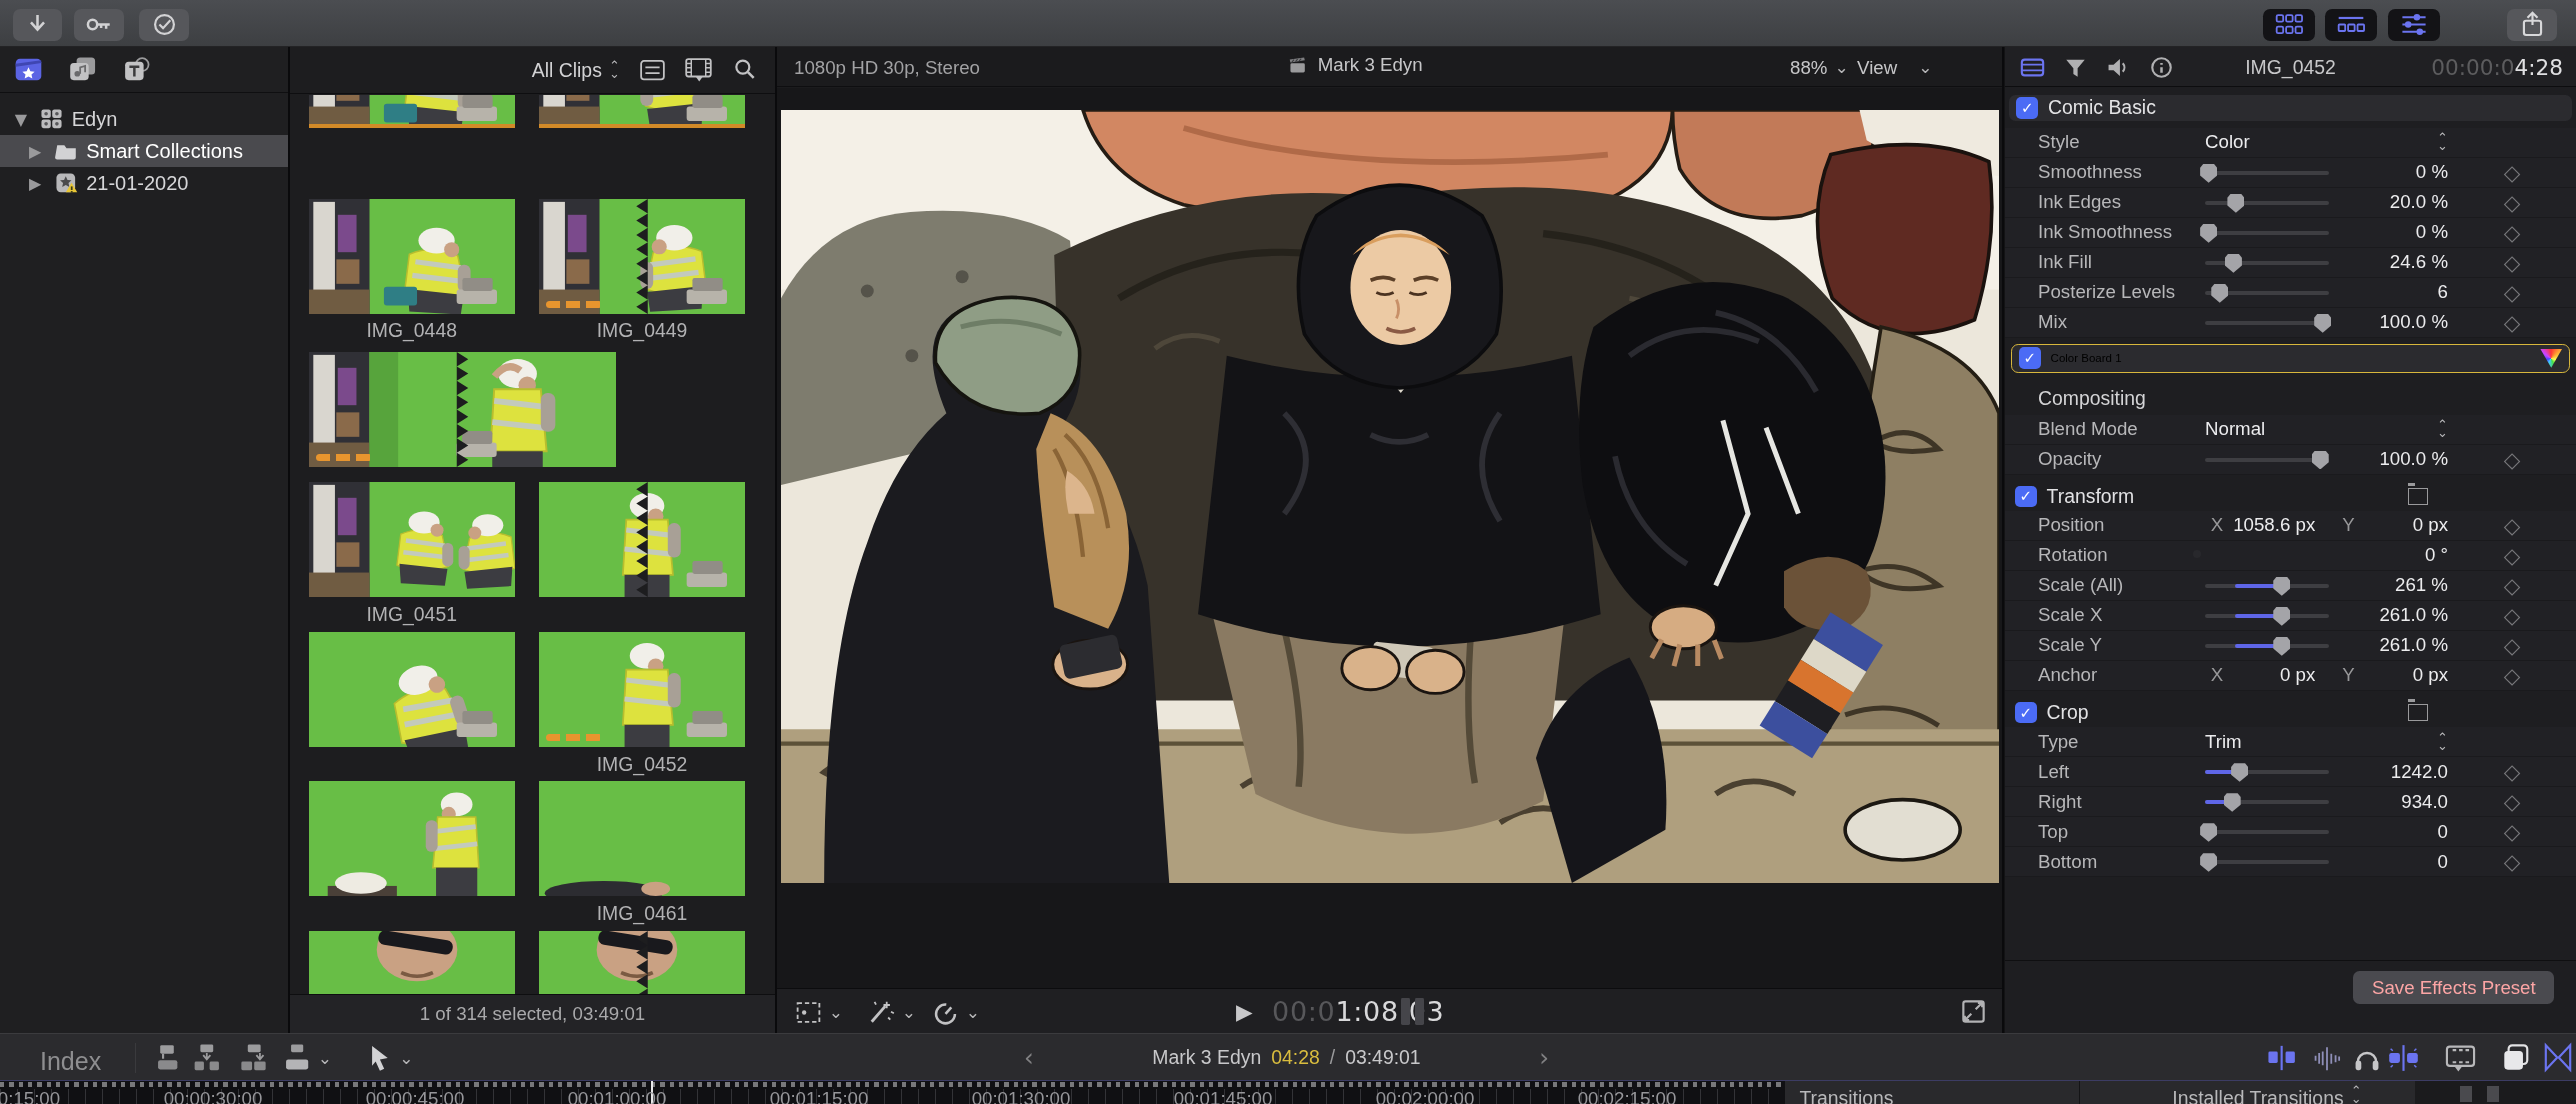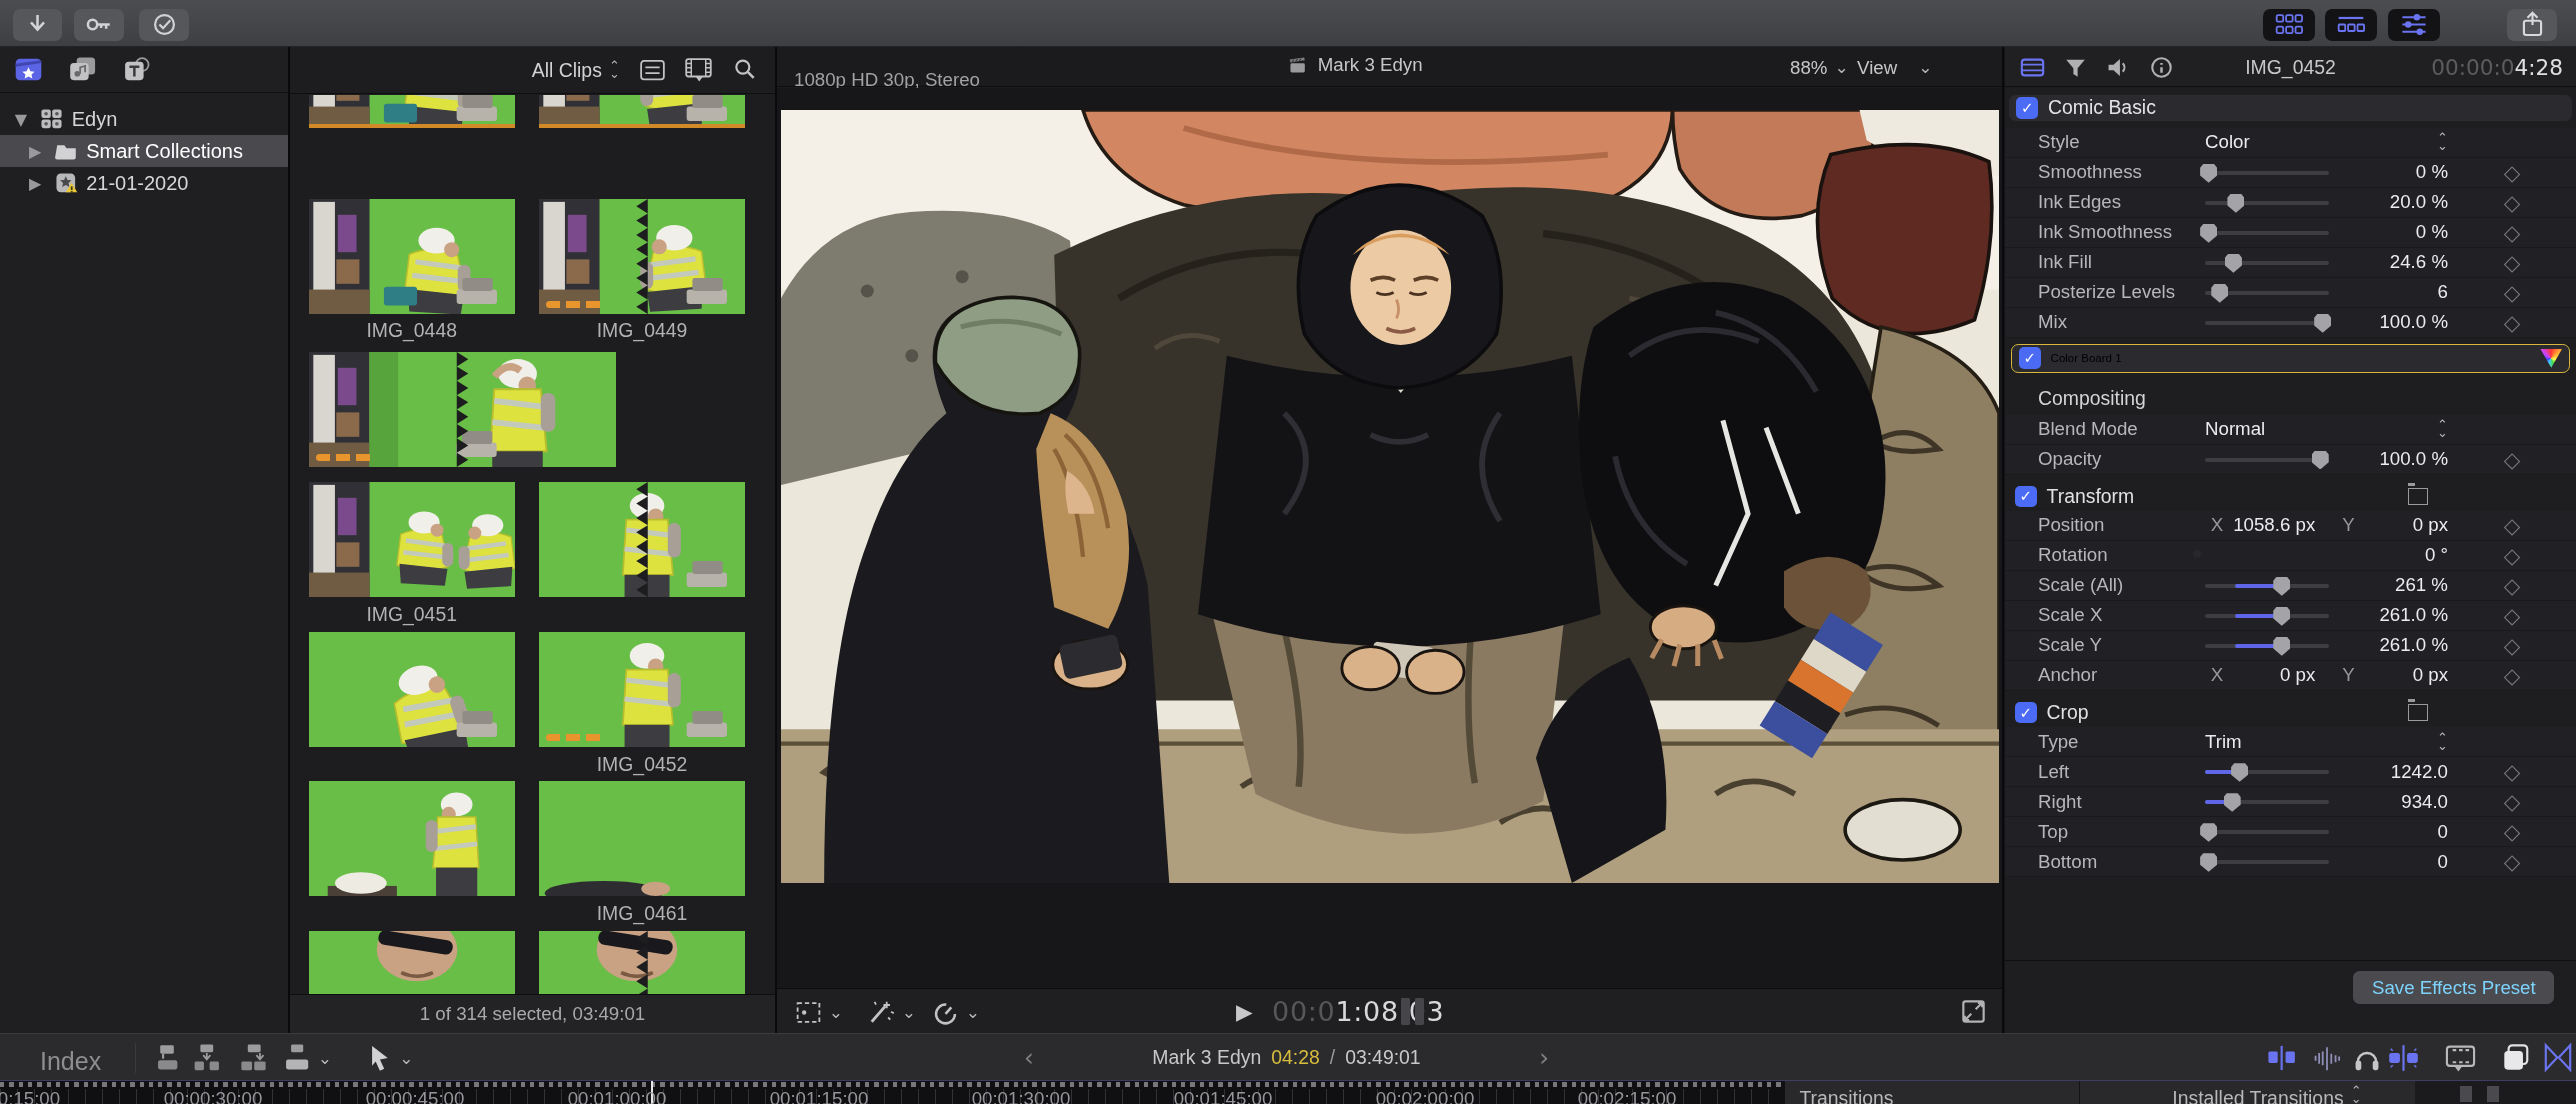--- a/index.html
+++ b/index.html
@@ -61,21 +61,21 @@
 .shead .nm{color:#e2e2e4;font-size:19.4px}
 .scictl{position:absolute;left:403px;top:5.8px;width:20px;height:17px;border:1.4px solid #9a9a9c}
 .scictl:before{content:"";position:absolute;left:-1.4px;top:-5.7px;width:7.2px;height:2.9px;background:#9a9a9c}
 .cbrow{display:flex;align-items:center;height:29px;background:#2b2b2f;border:1.4px solid #d8b73c;border-radius:7.2px;margin:5.8px 5.8px 0 5.8px;padding:0 7.2px;gap:10px}
 .cwheel{margin-left:auto;width:21.6px;height:18.7px;background:conic-gradient(#f33,#fa3,#ff5,#4d4,#4cf,#44f,#c4f,#f33);clip-path:polygon(0 0,100% 0,50% 100%)}
 .axis{color:#98989a;font-size:18.7px;flex:none;margin-left:5.8px}
 .axv{width:92px;text-align:right;color:#ececee;font-size:18.7px;flex:none;white-space:nowrap}
 .dial{position:relative;width:26px;height:26px;border-radius:50%;background:#9a9a9e;margin-left:auto}
 .dial:after{content:"";position:absolute;right:3.6px;top:9.3px;width:8px;height:8px;border-radius:50%;background:#28282c}
 #ifooter{position:absolute;left:0;right:0;bottom:0;height:73px;border-top:1.4px solid #0f0f11;background:#1e1e21}
-#savebtn{position:absolute;right:21.6px;top:10px;height:33px;padding:0 18.7px;background:#4a4a4f;border-radius:6.5px;color:#7dd3fc;font-size:18.7px;display:flex;align-items:center}
+#savebtn{position:absolute;right:21.6px;top:10px;height:33px;padding:0 18.7px;background:#4a4a4f;border-radius:6.5px;color:#fca5a5;font-size:18.7px;display:flex;align-items:center}
 
 #tlbar{position:absolute;left:0;bottom:24px;width:2576px;height:47px;background:#2b2b2e;border-top:1.4px solid #3b3b3e}
 #tlbar .txt{color:#8e8e90;font-size:25px}
 .tldiv{position:absolute;top:8.6px;width:1.4px;height:30px;background:#3a3a3d}
 #tlcenter{position:absolute;left:1024px;top:0;width:525px;height:47px;display:flex;align-items:center;color:#c8c8ca;font-size:19.4px}
 #tlcenter .mid{flex:1;display:flex;justify-content:center;align-items:center;gap:10px}
 .chev{color:#808082;font-size:24.4px;font-family:"DejaVu Sans",sans-serif}
 .yel{color:#d8bc3e}
 
 #bstrip{position:absolute;left:0;bottom:0;width:2576px;height:24px;background:#101013;border-top:1.4px solid #3c3c64;overflow:hidden}
@@ -495,21 +495,21 @@
         </div>
       </div>
     <div id="bstatus">
       <span>1 of 314 selected, 03:49:01</span>
     </div>
   </div>
   <div class="vdiv" style="left:775px"></div>
 
   <div id="viewer">
     <div class="vh">
-      <span style="position:absolute;left:17px;top:22px">1080p HD 30p, Stereo</span>
+      <span style="position:absolute;left:17px;top:10px">1080p HD 30p, Stereo</span>
       <span style="position:absolute;left:512px;top:7.2px;display:flex;align-items:center;gap:10px">
         <svg width="18.7" height="18.7" viewBox="0 0 26 26">
             <rect x="2" y="10" width="20" height="13" rx="2" fill="#9a9a9c"></rect>
             <path d="M2,9 l20,-3 -1,-4 -20,3 Z" fill="#7e7e80"></path>
             <path d="M4,8.6 l3,-3.6 M9,7.9 l3,-3.6 M14,7.2 l3,-3.6" stroke="#3a3a3c" stroke-width="1.5"></path>
           </svg>
         <span style="color:#c6c6c8">Mark 3 Edyn</span>
       </span>
       <span style="position:absolute;left:1013px;top:10px;display:flex;gap:7.2px;color:#c6c6c8">
         <span>88%</span>

